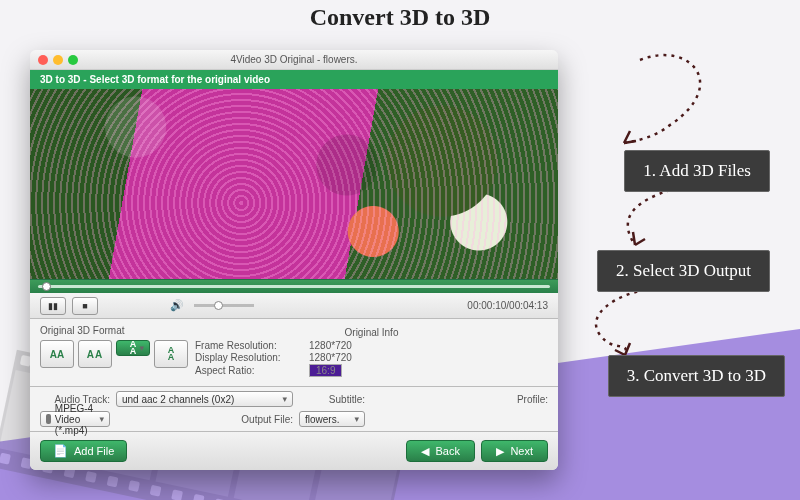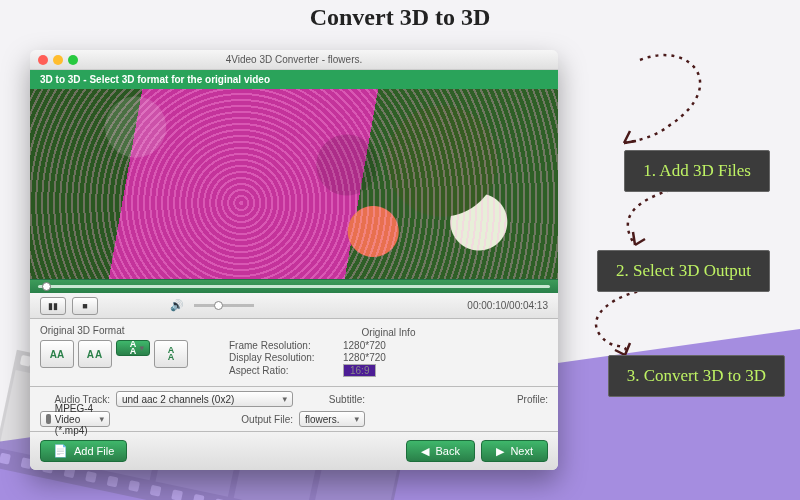--- a/index.html
+++ b/index.html
@@ -50,21 +50,21 @@
   .film-holes.bot { bottom: 4px; }
   .film-hole { width: 10px; height: 10px; background: #fff; margin: 0 6px; border-radius: 2px; }
   .film-frames { position: absolute; top: 20px; bottom: 20px; left: 0; right: 0; display: flex; }
   .film-frame { flex: 1; background: #888; margin: 0 3px; }
 
   
   .step {
     position: absolute;
     right: 30px;
     background: #3b3b3b;
-    color: #bef264;
+    color: #ffffff;
     font-family: "Comic Sans MS", cursive;
     font-size: 17px;
     padding: 10px 18px;
     border-radius: 2px;
     z-index: 6;
     white-space: nowrap;
     border: 1px solid #666;
   }
   .step1 { top: 150px; }
   .step2 { top: 250px; }
@@ -165,21 +165,21 @@
   }
   .vol-track { width: 60px; height: 3px; background: #bbb; position: relative; margin: 0 4px; }
   .vol-knob { position: absolute; left: 20px; top: -3px; width: 9px; height: 9px; border-radius: 50%; background:#fff; border:1px solid #888; }
   .timecode { font-size: 10px; color:#555; margin-left: auto; }
 
   .formatblock {
     background: #f3f3f3;
     padding: 6px 10px 8px 10px;
     border-bottom: 1px solid #bbb;
     display: flex;
-    gap: 41px;
+    gap: 7px;
     align-items: flex-start;
   }
   .fmt-left { }
   .fmt-label { font-size: 10px; color:#555; margin-bottom: 4px; }
   .fmt-btns { display: flex; gap: 4px; }
   .fmt-btn {
     width: 34px; height: 28px;
     border: 1px solid #999;
     border-radius: 3px;
     background: linear-gradient(#fff,#e3e3e3);
@@ -317,21 +317,21 @@
 <div class="step step3">3. Convert 3D to 3D</div>
 
 <div class="window">
 
   <div class="titlebar">
     <div class="traffic">
       <div class="tl red"></div>
       <div class="tl yel"></div>
       <div class="tl grn"></div>
     </div>
-    <div class="titlebar-title">4Video 3D Converter - flowers.</div>
+    <div class="titlebar-title">4Video 3D Original - flowers.</div>
   </div>
 
   <div class="subheader">3D to 3D - Select 3D format for the original video</div>
 
   <div class="preview">
     <div class="preview-art"></div>
   </div>
 
   <div class="playbar">
     <div class="play-track">

